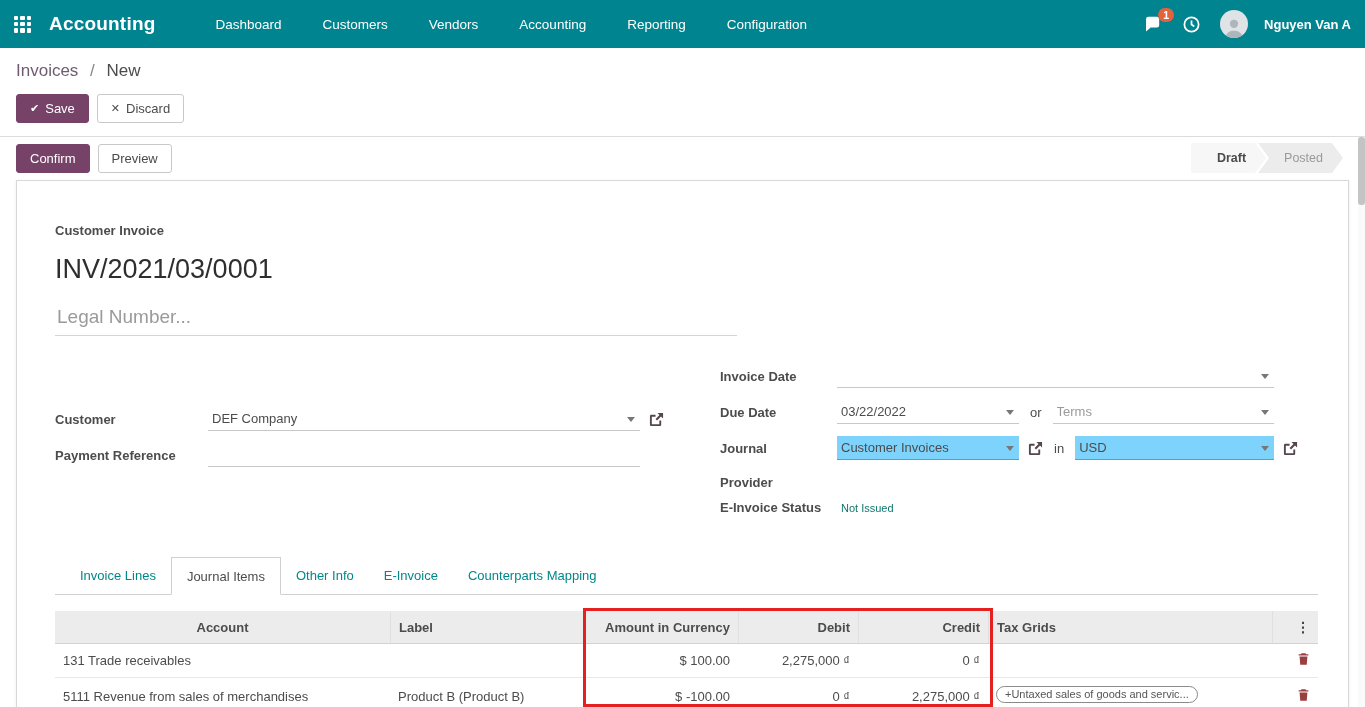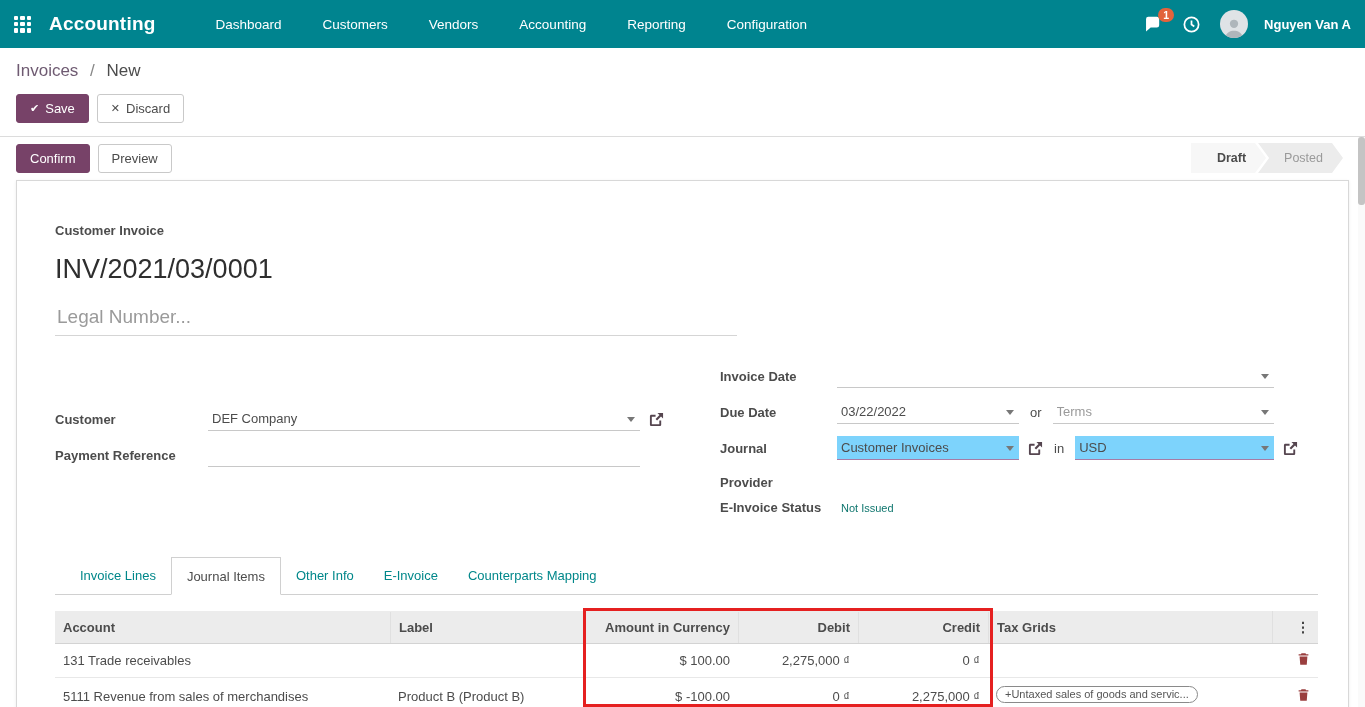--- a/index.html
+++ b/index.html
@@ -84,21 +84,21 @@
   .tab { padding: 11px 15px 10px; font-size: 13px; color: #00878a; cursor: pointer;
     position: relative; top: 1px; white-space: nowrap; }
   .tab.active { color: #4c4c4c; background: #fff; border: 1px solid #d0d0d0;
     border-bottom: 1px solid #fff; }
 
   
   .table-wrap { position: relative; margin-top: 16px; }
   .trow { display: flex; align-items: center; }
   .thead { background: #ececec; border-bottom: 1px solid #d3d3d3; font-weight: 700; }
   .thead .tcell { border-left: 1px solid #e0e0e0; }
-  .thead .tcell:first-child { border-left: none; }
+  .thead .tcell:first-child { border-left: none; text-align: center; }
   .tcell { padding: 8px 8px; font-size: 13px; overflow: hidden; white-space: nowrap; }
   .c-account { width: 335px; flex: none; }
   .c-label   { width: 193px; flex: none; }
   .c-amount  { width: 155px; flex: none; text-align: right; }
   .c-debit   { width: 120px; flex: none; text-align: right; }
   .c-credit  { width: 130px; flex: none; text-align: right; }
   .c-tax     { flex: 1; }
   .c-act     { width: 46px; flex: none; text-align: right; cursor: pointer; }
   .tbody .trow { border-bottom: 1px solid #e8e8e8; background: #fff; }
   .tax-pill { display: inline-block; max-width: 100%; font-size: 11px; color: #555;

